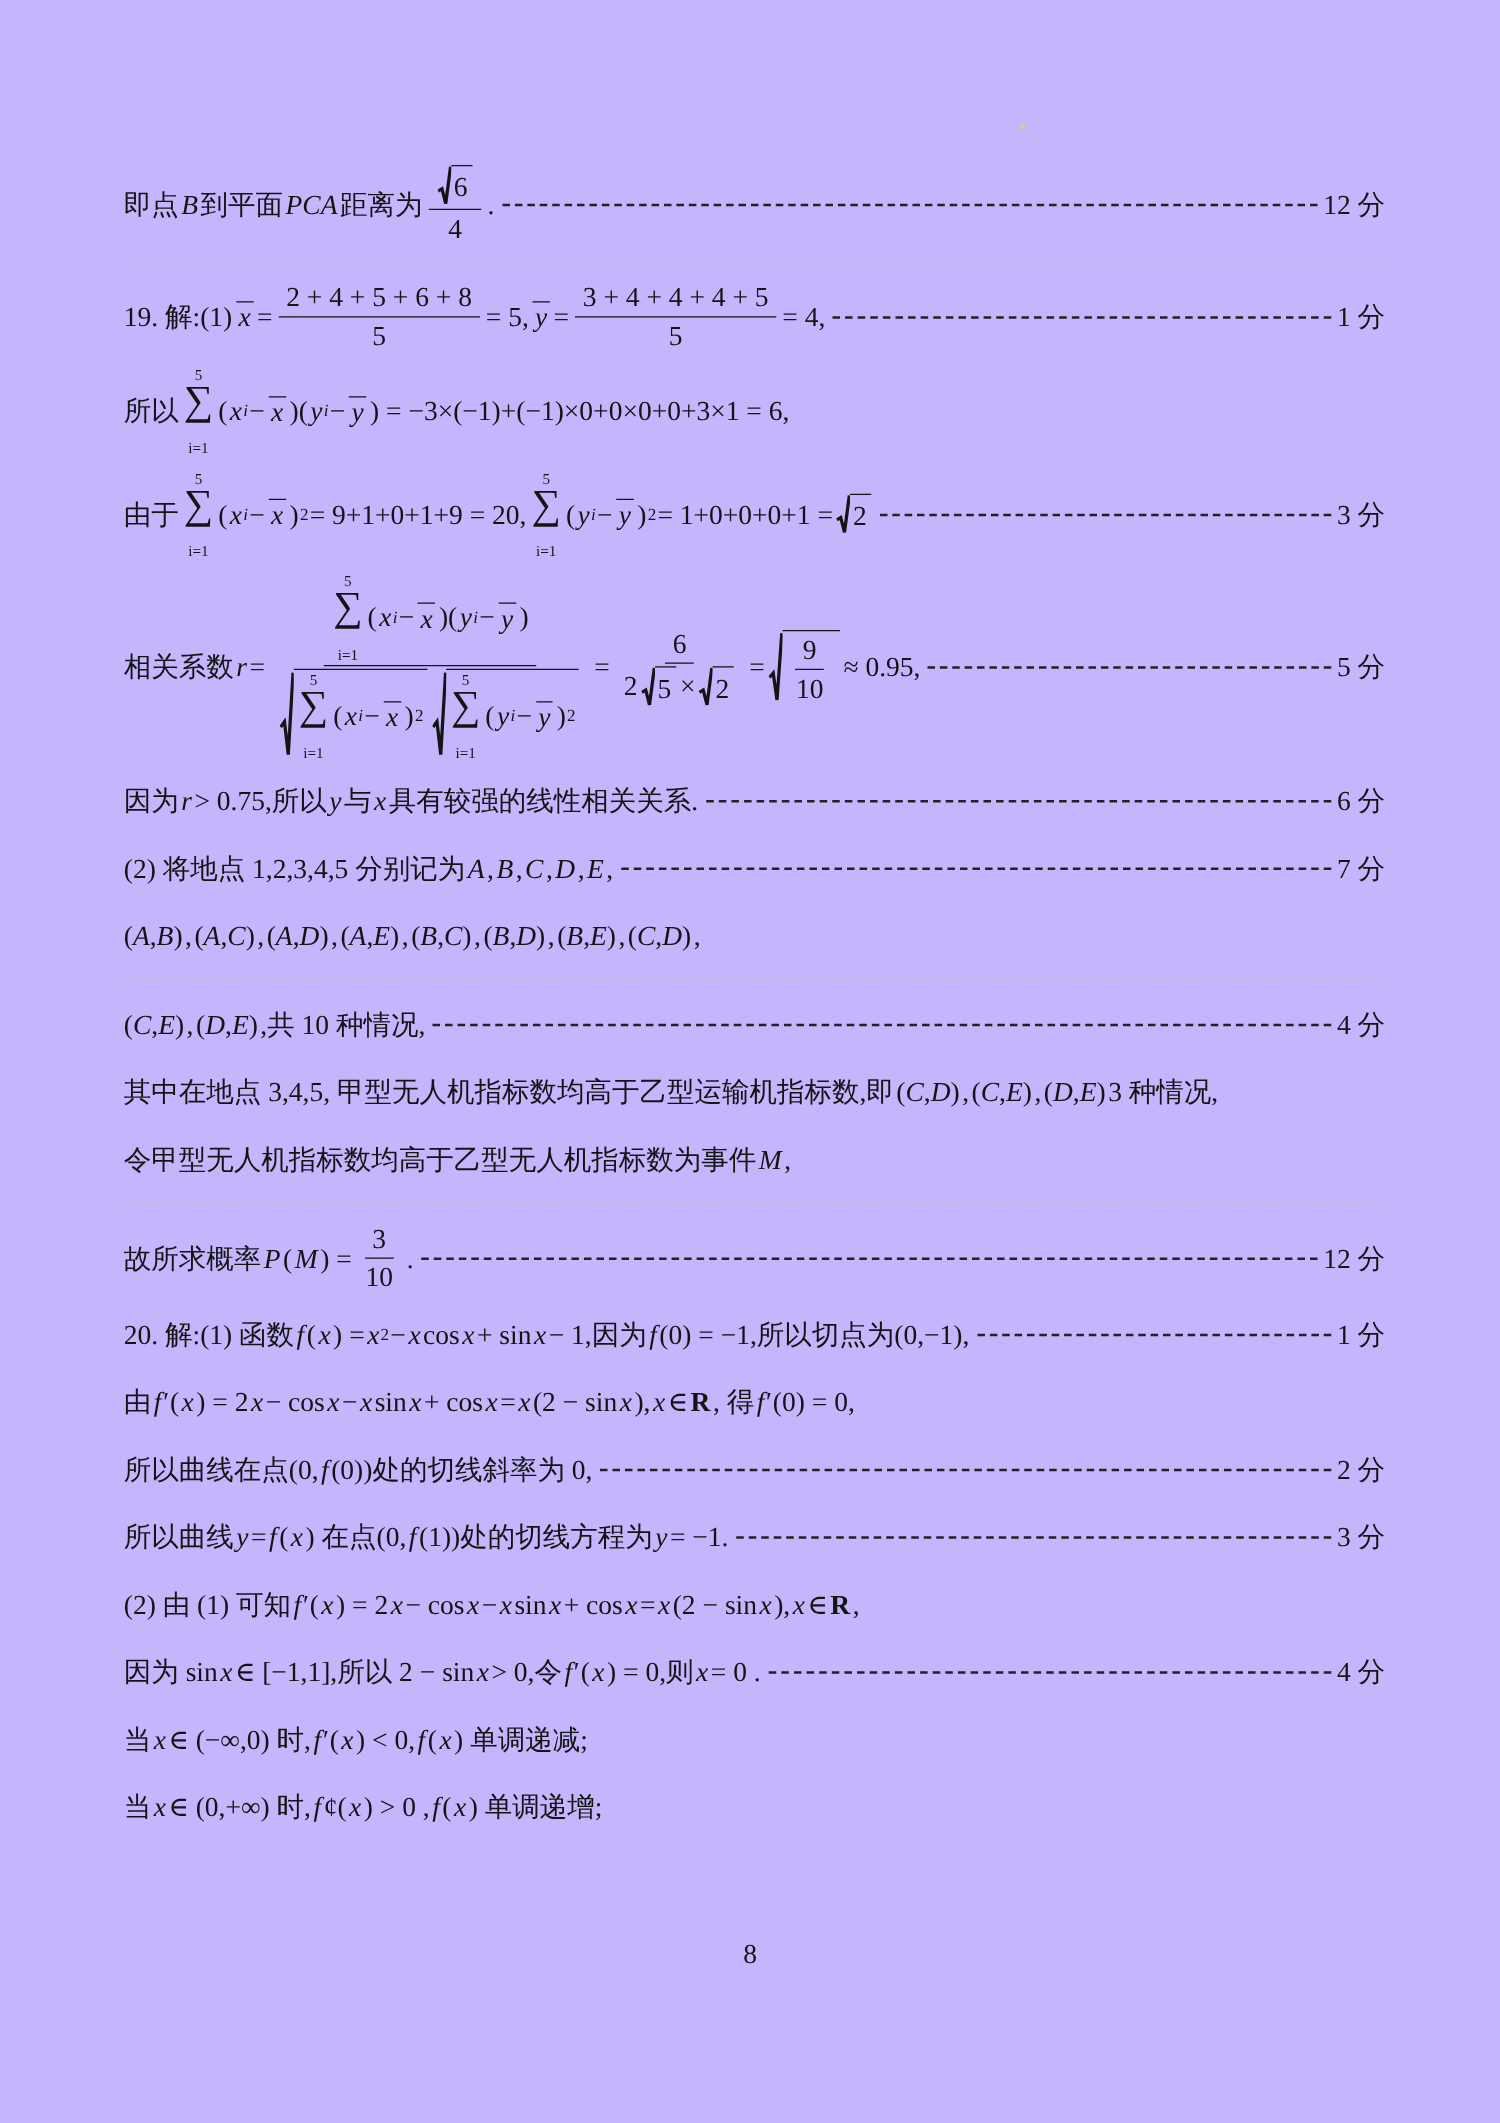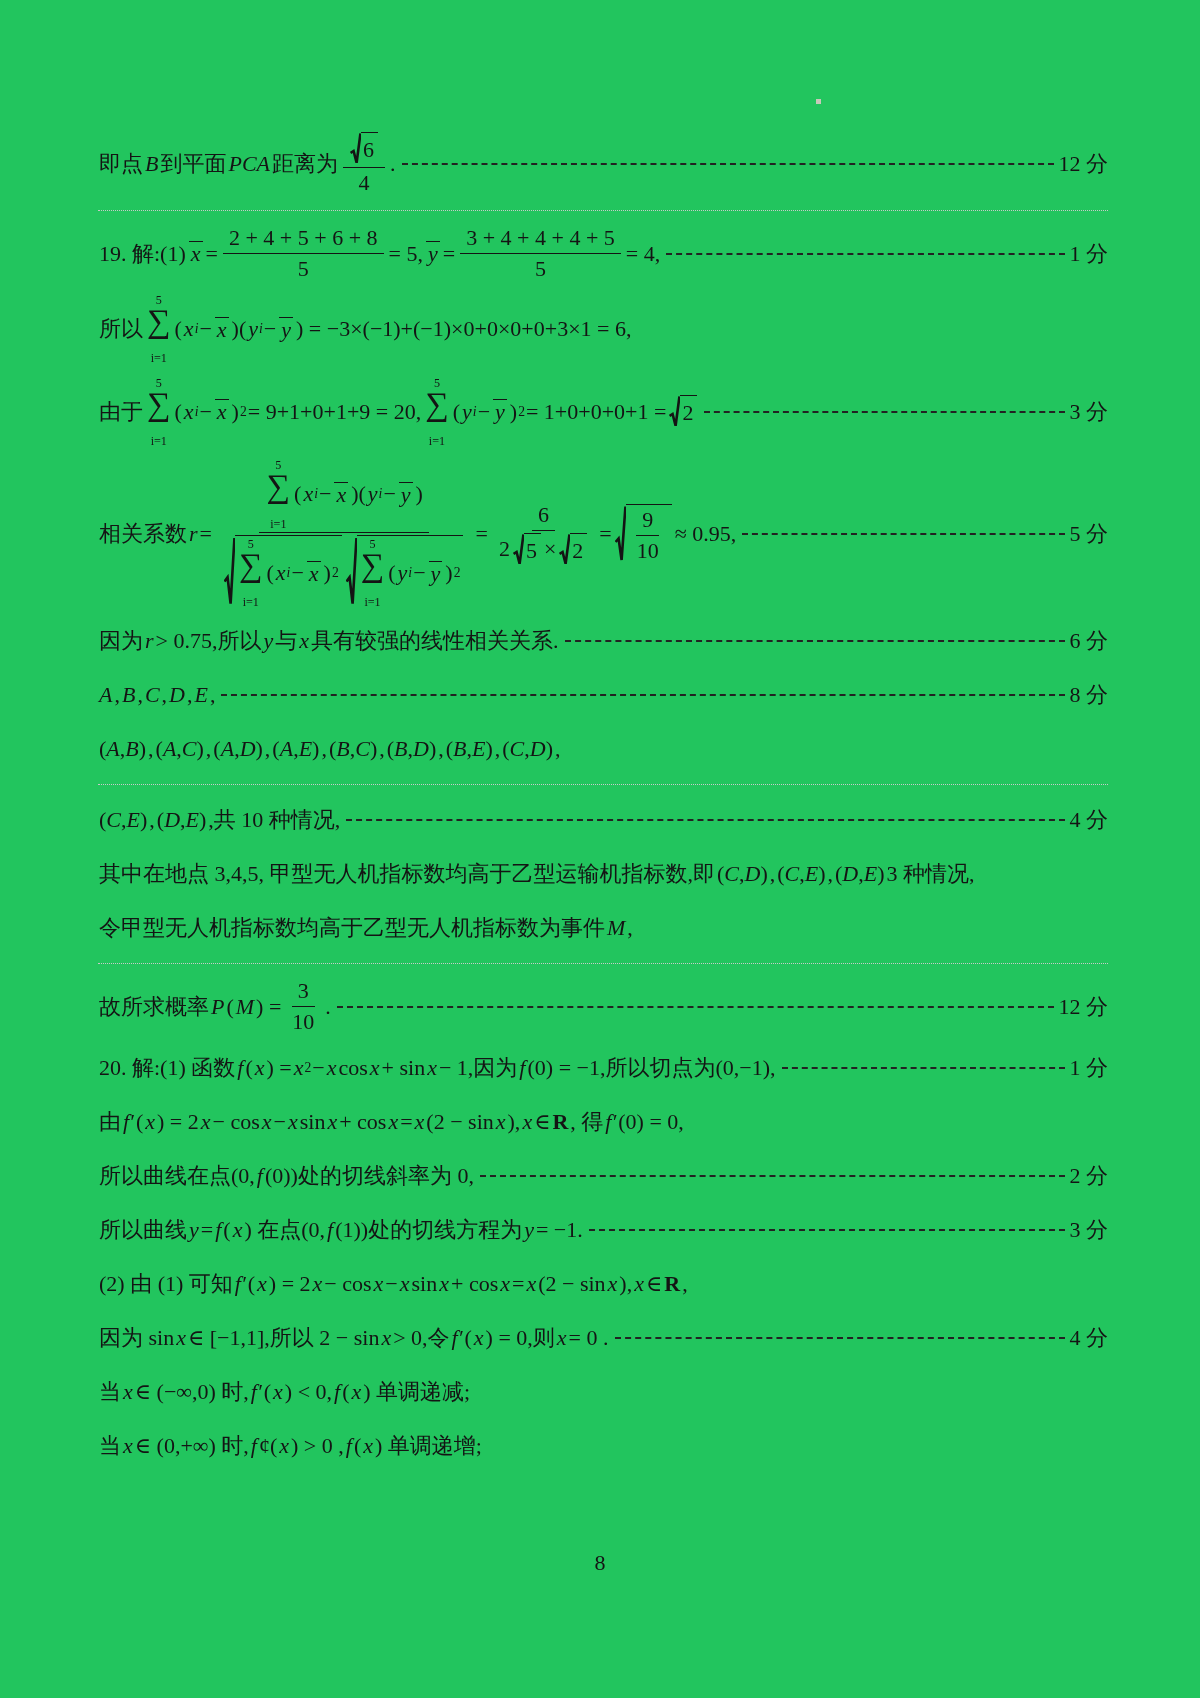--- a/index.html
+++ b/index.html
@@ -1,17 +1,17 @@
 <!DOCTYPE html>
 <html><head>
 <meta charset="utf-8">
 <style>
   html,body{margin:0;padding:0;background:#e8e8e8;}
   .page{
-    width:1200px;height:1698px;background:#22c55e;box-sizing:border-box;
+    width:1200px;height:1698px;background:#c4b5fd;box-sizing:border-box;
     padding:126px 92px 0 98px;position:relative;overflow:hidden;
     font-family:"Liberation Serif","DejaVu Serif",serif;
     font-size:22px;color:#141414;margin:0 auto;
   }
   .body-col{display:flex;flex-direction:column;}
   .line{display:flex;align-items:center;white-space:nowrap;margin:6px 0;min-height:42px;}
   .tx{padding:0 1px;}
   .v{font-style:italic;padding:0 1px;}
   .bm{font-weight:bold;padding:0 1px;}
   sub{font-size:0.62em;font-style:italic;}
@@ -267,32 +267,33 @@
         <span class="v">r</span>
         <span class="tx"> &gt; 0.75,所以 </span>
         <span class="v">y</span>
         <span class="tx"> 与 </span>
         <span class="v">x</span>
         <span class="tx"> 具有较强的线性相关关系. </span>
         <span class="leader"></span>
         <span class="score">6 分</span>
       </div>
       <div class="line">
+        <span class="tx">(2) 将地点 1,2,3,4,5 分别记为 </span>
         <span class="v">A</span>
         <span class="tx">, </span>
         <span class="v">B</span>
         <span class="tx">, </span>
         <span class="v">C</span>
         <span class="tx">, </span>
         <span class="v">D</span>
         <span class="tx">, </span>
         <span class="v">E</span>
         <span class="tx">, </span>
         <span class="leader"></span>
-        <span class="score">8 分</span>
+        <span class="score">7 分</span>
       </div>
       <div class="line">
         <span class="pr">(<i>A</i>,<i>B</i>)</span>
         <span class="tx">, </span>
         <span class="pr">(<i>A</i>,<i>C</i>)</span>
         <span class="tx">, </span>
         <span class="pr">(<i>A</i>,<i>D</i>)</span>
         <span class="tx">, </span>
         <span class="pr">(<i>A</i>,<i>E</i>)</span>
         <span class="tx">, </span>

